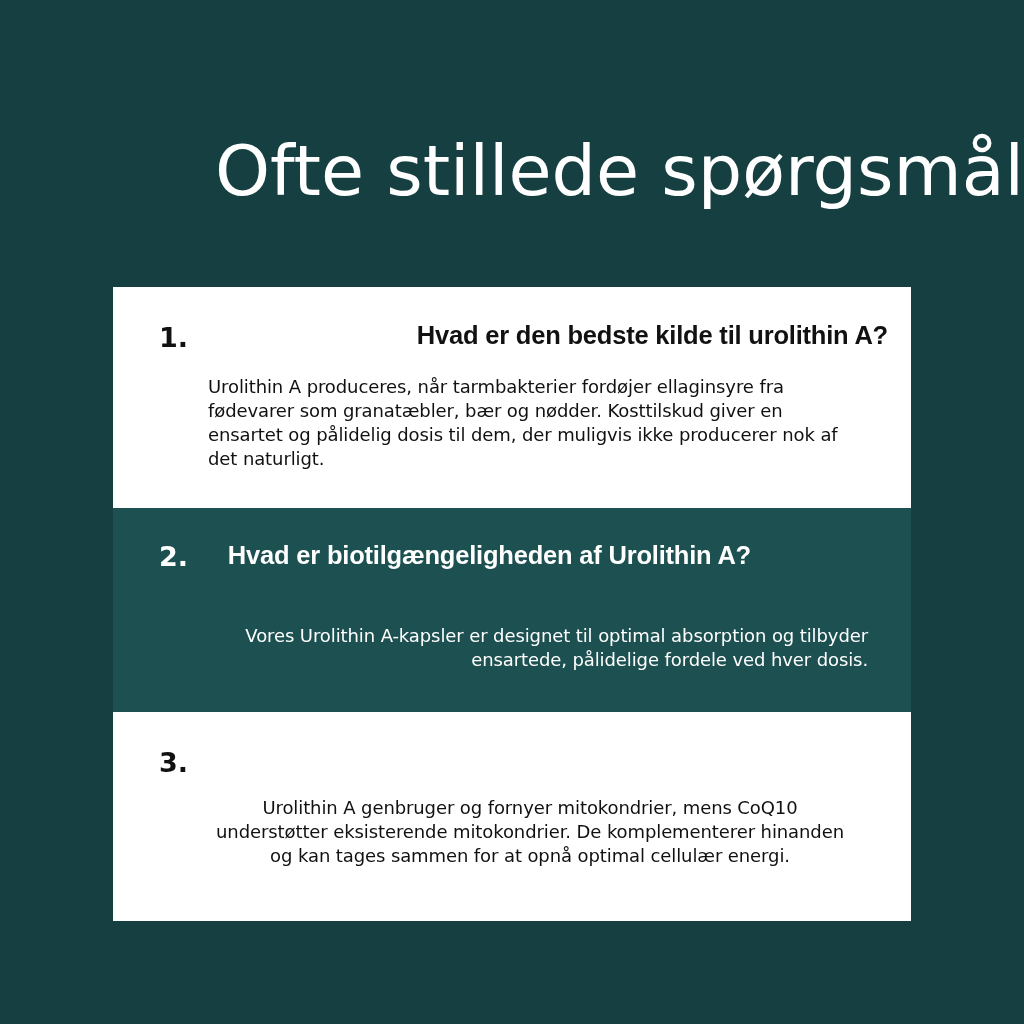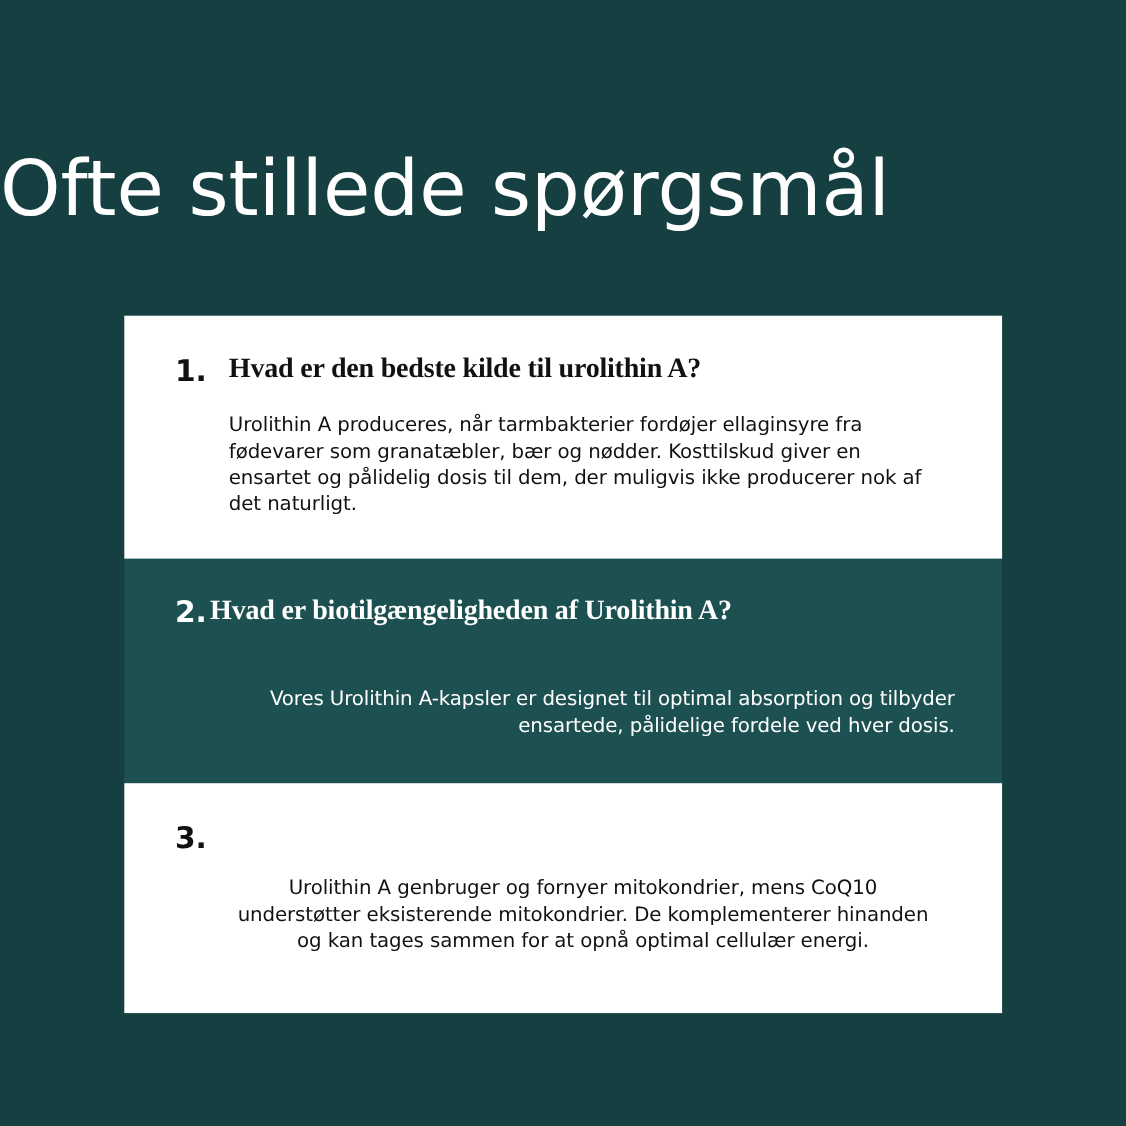--- a/index.html
+++ b/index.html
@@ -4,21 +4,21 @@
 <style>
   html, body { margin: 0; padding: 0; }
   body {
     width: 1024px; height: 1024px;
     background: #153f40;
     font-family: "Liberation Sans", "DejaVu Sans", sans-serif;
     position: relative; overflow: hidden;
   }
   .page-title {
     position: absolute; left: 0; right: 0; top: 126px;
-    text-align: left;
+    text-align: right;
     color: #ffffff;
     font-family: "DejaVu Sans", sans-serif;
     font-size: 70px;
     font-weight: 400;
     letter-spacing: 0px;
     line-height: 90px;
     margin: 0;
   }
   .faq-panel {
     position: absolute; left: 113px; top: 287px; width: 798px;
@@ -28,26 +28,27 @@
   .card-dark { background: #1d5050; color: #ffffff; }
   .faq-num {
     position: absolute;
     font-family: "DejaVu Sans", sans-serif;
     font-weight: 700;
     font-size: 27px;
     line-height: 34px;
   }
   .faq-q {
     position: absolute;
-    font-family: Liberation Serif, serif;
+    font-family: Liberation Sans, sans-serif;
     font-weight: 700;
     font-size: 25.5px;
     line-height: 34px;
     margin: 0;
     letter-spacing: -0.2px;
+    text-align: right;
   }
   .faq-a {
     position: absolute;
     font-family: "DejaVu Sans", sans-serif;
     font-size: 18px;
     line-height: 24px;
     margin: 0;
     letter-spacing: -0.1px;
   }
   #card1 { height: 221px; }

